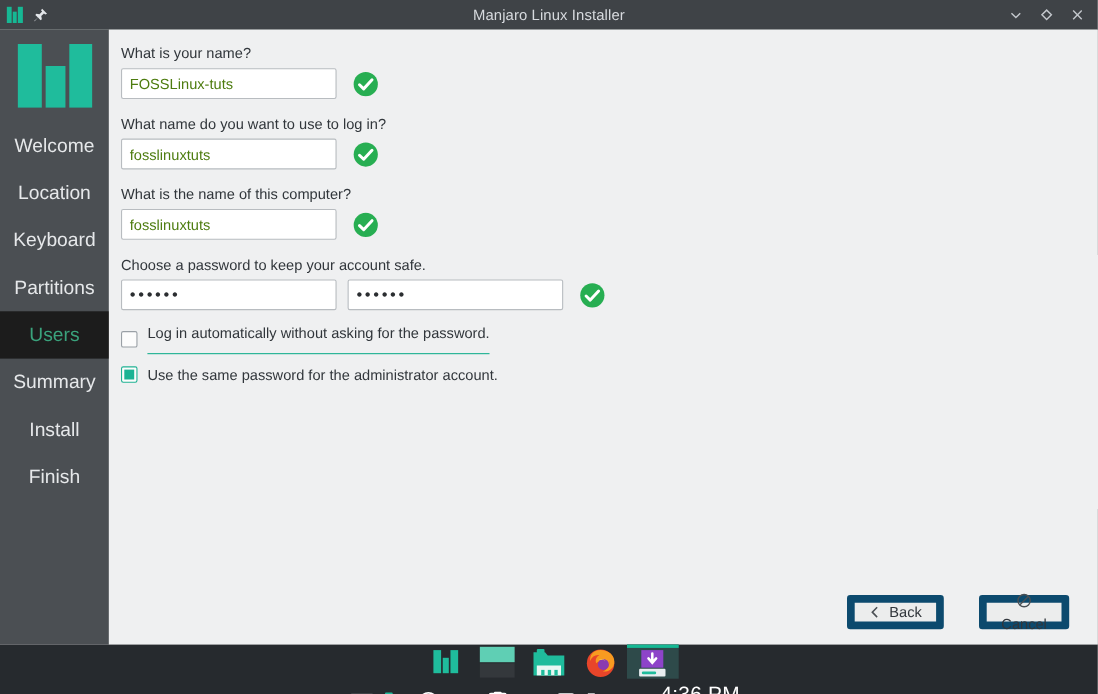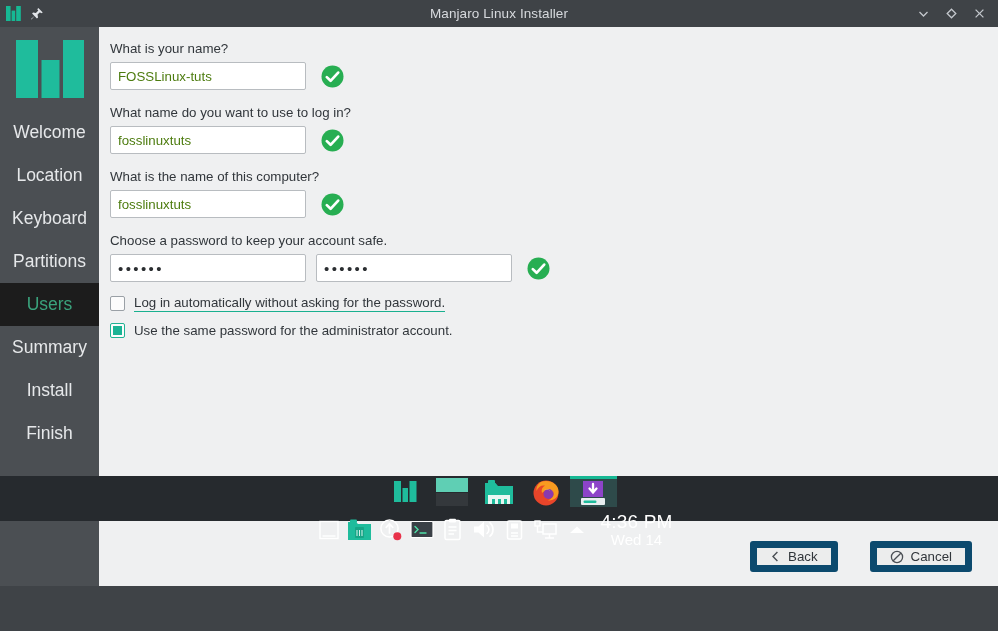--- a/index.html
+++ b/index.html
@@ -8,21 +8,21 @@
     width: 998px;
     height: 631px;
     overflow: hidden;
     font-family: "Liberation Sans", sans-serif;
     background: #3f4347;
   }
 
   #screen {
     position: relative;
     width: 998px;
-    height: 521px;
+    height: 631px;
     background: #eff0f1;
   }
 
   
   #titlebar {
     position: absolute;
     left: 0; top: 0;
     width: 998px; height: 27px;
     background: #3f4347;
     display: flex;
@@ -166,21 +166,21 @@
     left: 2px; top: 2px;
     width: 9px; height: 9px;
     background: #1ab394;
   }
   .cb-label {
     font-size: 13.3px;
     color: #31363b;
   }
   .cb-label.hovered {
     border-bottom: 1px solid #19b08f;
-    padding-bottom: 1px;
+    padding-bottom: 11px;
   }
 
   
   #btn-bar {
     position: absolute;
     right: 26px; bottom: 14px;
     display: flex;
     align-items: center;
     gap: 10px;
   }
@@ -191,21 +191,21 @@
     border: 7px solid #0c4a6e;
     border-radius: 3px;
     display: flex;
     align-items: center;
     justify-content: center;
     gap: 7px;
     font-size: 13.3px;
     color: #31363b;
     padding: 0 13px;
   }
-  #btn-cancel { margin-left: 22px; }
+  #btn-cancel { margin-left: 22px; flex-direction: column; }
   .nav-btn svg { display: block; color: #4a4f54; }
 
   
   #taskbar {
     position: absolute;
     left: 0; bottom: 0;
     width: 998px; height: 45px;
     background: #262a2e;
     display: flex;
     align-items: center;

